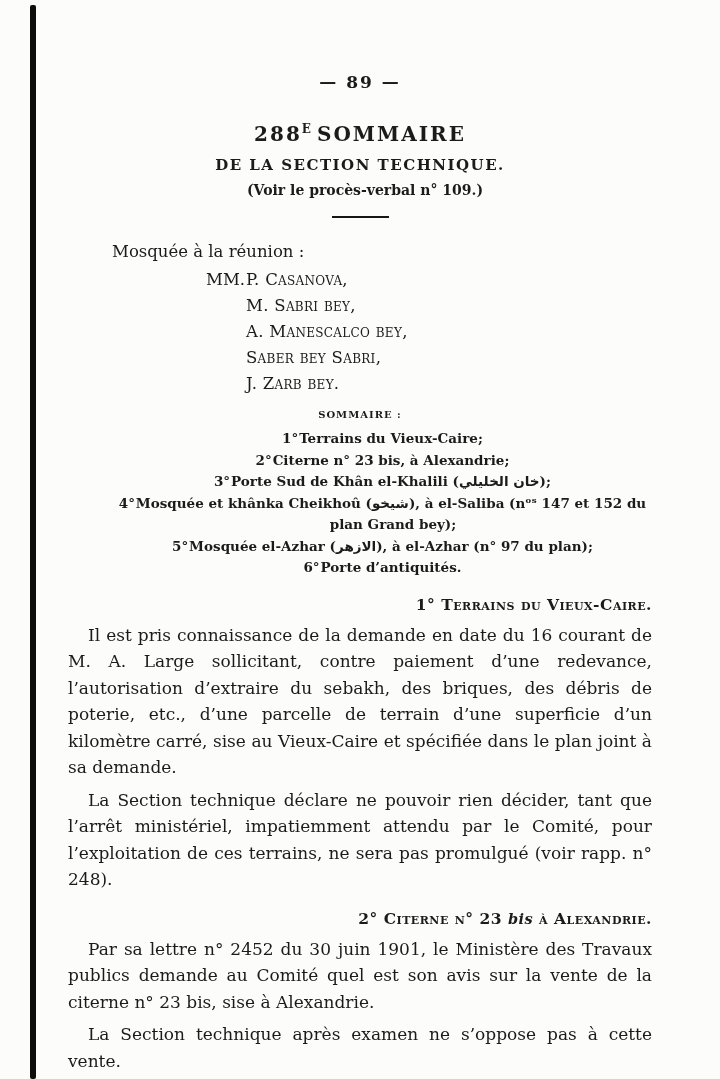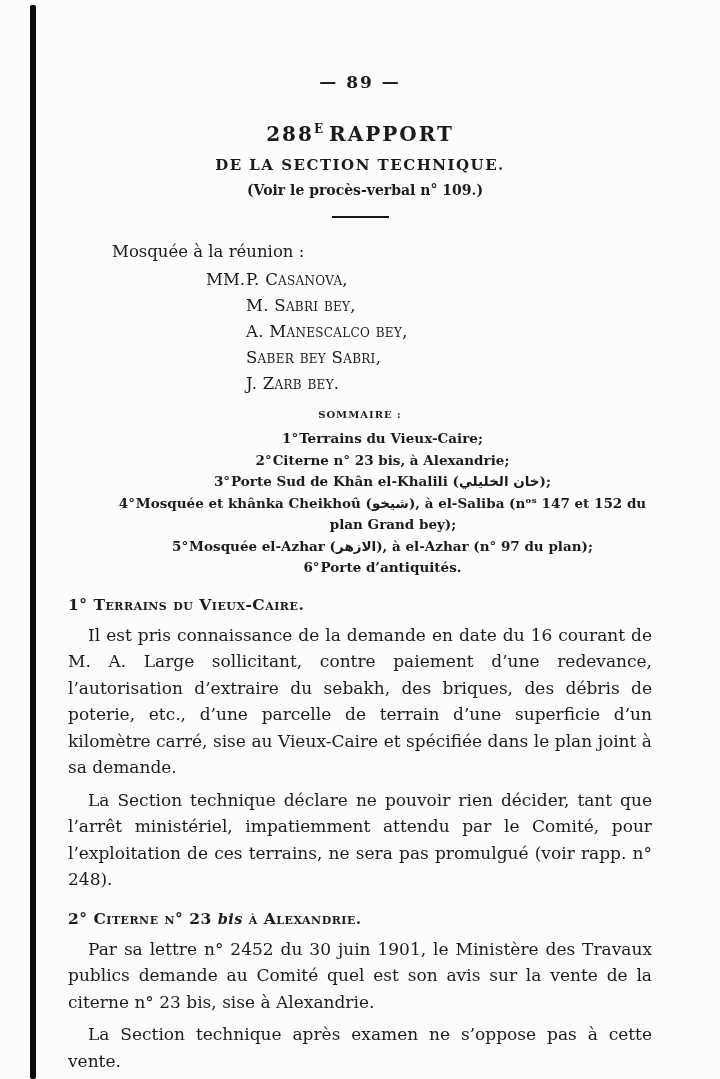--- a/index.html
+++ b/index.html
@@ -80,21 +80,21 @@
     margin-top: 8px;
     margin-left: 44px;
     font-size: 13.5px;
     font-weight: 700;
     line-height: 21.5px;
     text-align: center;
   }
   .sommaire-item { padding-left: 22px; text-indent: -22px; }
   .sommaire-num { display: inline-block; width: 18px; text-indent: 0; }
   .section-heading {
-    text-align: left;
+    text-align: right;
     margin-top: 16px;
     font-size: 15.5px;
     font-weight: 600;
     font-variant: small-caps;
     letter-spacing: 0.5px;
   }
   .section-heading .hd-italic { font-variant: normal; font-style: italic; font-size: 14.5px; }
   .para {
     margin-top: 6px;
     font-size: 17px;
@@ -104,21 +104,21 @@
   }
   .para.first-of-section { margin-top: 8px; }
 </style>
 </head>
 <body>
 
 <div class="scan-edge"></div>
 
 <div class="page-number">— 89 —</div>
 
-<div class="report-title"><span>288</span><sup>E</sup><span class="word">RAPPORT</span></div>
+<div class="report-title"><span>288</span><sup>E</sup><span class="word">SOMMAIRE</span></div>
 
 <div class="report-subtitle">DE LA SECTION TECHNIQUE.</div>
 
 <div class="report-note">(Voir le procès-verbal n° 109.)</div>
 
 <div class="divider"></div>
 
 <div class="content">
 
   <div class="attendees-intro">Mosquée à la réunion :</div>

